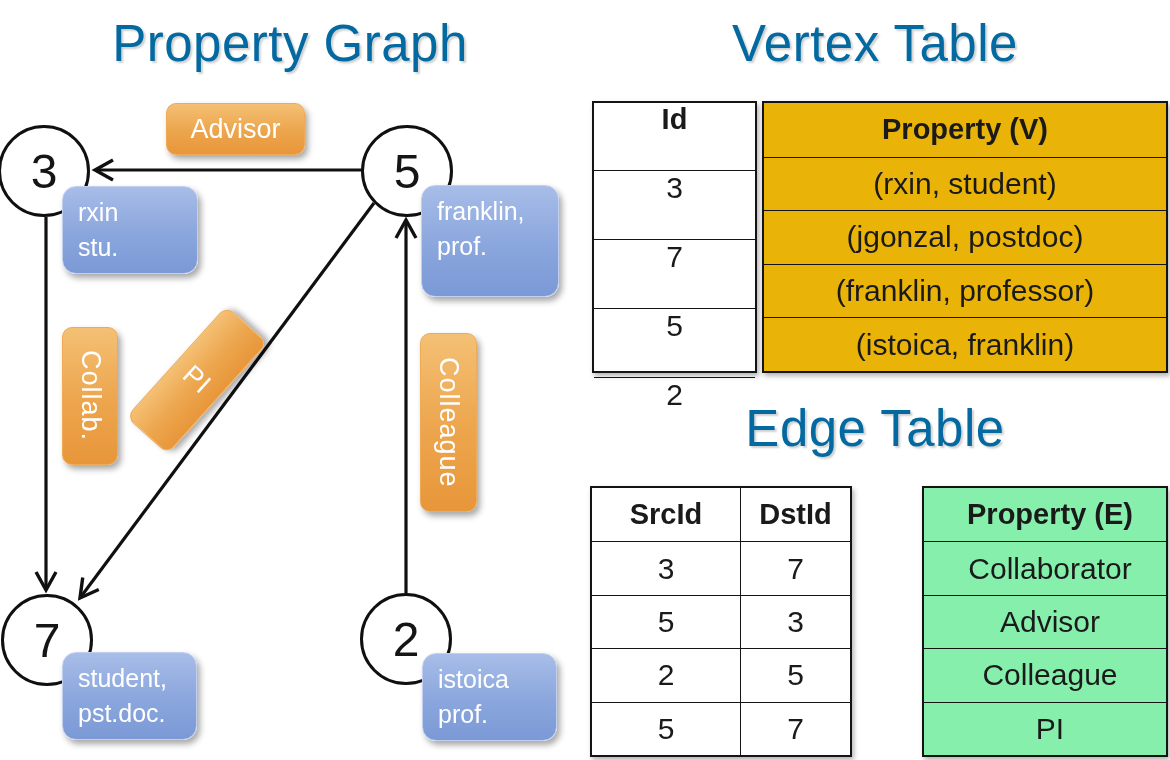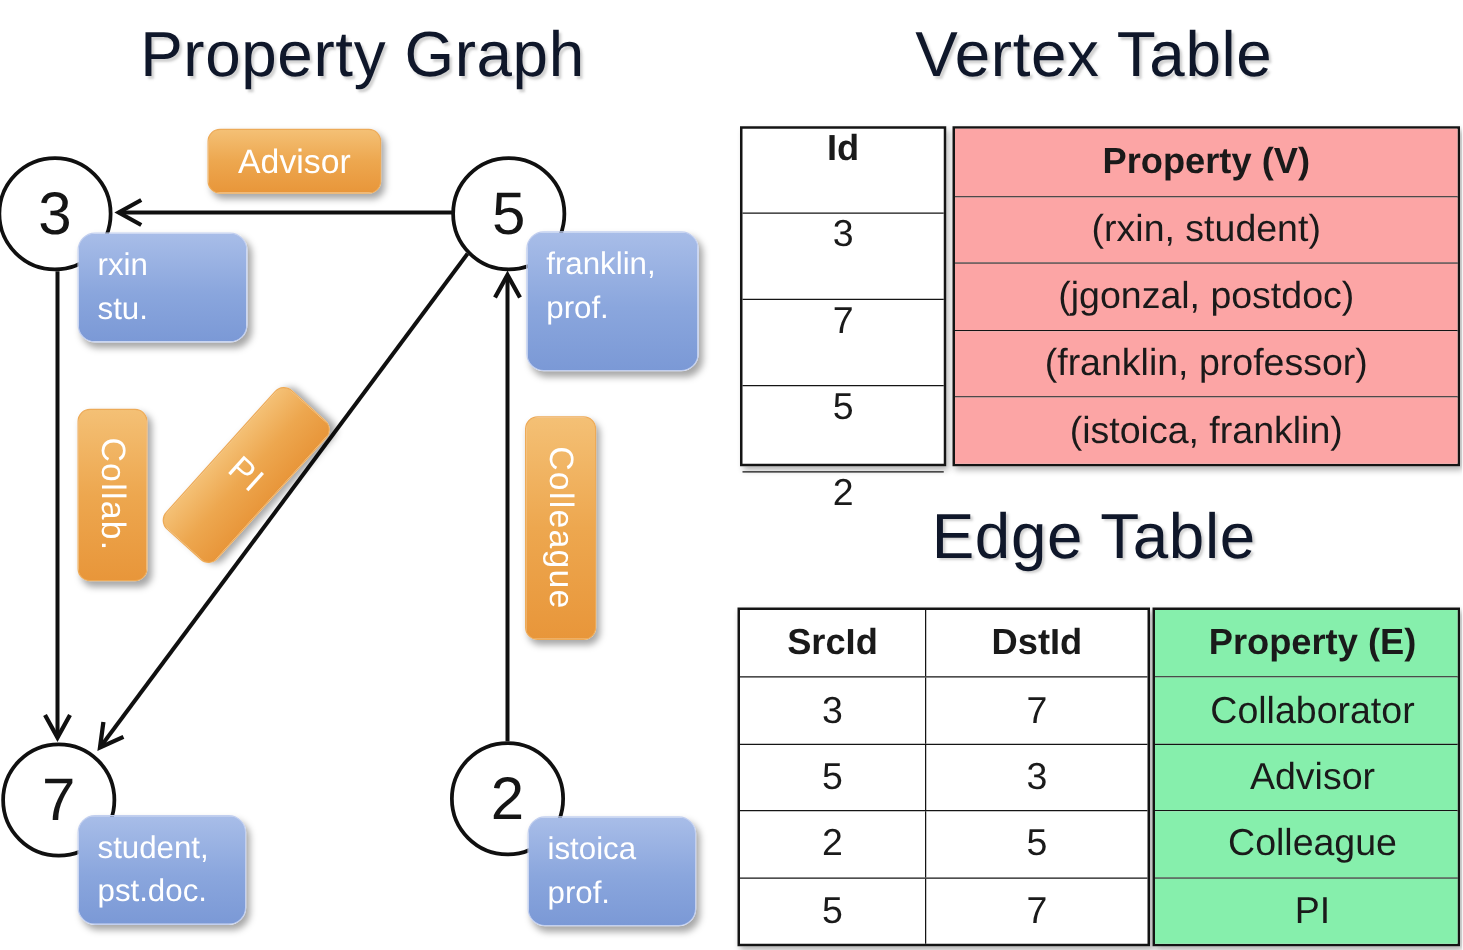--- a/index.html
+++ b/index.html
@@ -2,21 +2,21 @@
 <html><head>
 <meta charset="utf-8">
 <style>
   html,body { margin:0; padding:0; background:#ffffff; }
   .canvas {
     position:relative; width:1170px; height:760px; background:#ffffff;
     font-family:"Liberation Sans", sans-serif; overflow:hidden; color:#1a1a1a;
   }
   .big-title {
     position:absolute; text-align:center; font-size:51px; font-weight:400;
-    color:#0f172a; letter-spacing:0.5px;
+    color:#0369a1; letter-spacing:0.5px;
     text-shadow:2px 2px 2px rgba(100,100,100,0.30);
     white-space:nowrap;
   }
   
   .edges-svg { position:absolute; left:0; top:0; z-index:1; }
   .gnode {
     position:absolute; width:92px; height:92px; box-sizing:border-box;
     border:3.5px solid #101010; border-radius:50%; background:#ffffff;
     display:flex; align-items:center; justify-content:center;
     font-size:48px; color:#151515; z-index:2;
@@ -46,21 +46,21 @@
     display:grid; grid-auto-rows:1fr;
   }
   .trow { display:grid; grid-auto-flow:column; grid-auto-columns:1fr; border-top:1.6px solid #141414; }
   .trow:first-child { border-top:none; }
   .tcell {
     display:flex; align-items:center; justify-content:center;
     font-size:30px; color:#1a1a1a; white-space:nowrap;
   }
   .tcell.head { font-weight:bold; font-size:29px; }
   .tcell.c2 { border-left:1.6px solid #141414; }
-  .fill-v .tcell { background:#fca5a5; }
+  .fill-v .tcell { background:#eab308; }
   .fill-e .tcell { background:#86efac;padding-left:10px; }
 </style>
 </head>
 <body>
 
 <div class="canvas">
 
   <div class="big-title" style="left:0; top:14px; width:580px;">Property Graph</div>
 
   <svg class="edges-svg" width="580" height="760" viewBox="0 0 580 760">
@@ -151,21 +151,21 @@
     <div class="trow">
         <div class="tcell">(franklin, professor)</div>
       </div>
     <div class="trow">
         <div class="tcell">(istoica, franklin)</div>
       </div>
   </div>
 
   <div class="big-title" style="left:580px; top:399px; width:590px;">Edge Table</div>
 
-  <div class="subtable" style="left:590px; top:486px; width:330px; height:271px;">
+  <div class="subtable" style="left:590px; top:486px; width:262px; height:271px;">
     <div class="trow" style="grid-template-columns:148px 1fr;">
       <div class="tcell head">SrcId</div>
       <div class="tcell head c2">DstId</div>
     </div>
     <div class="trow" style="grid-template-columns:148px 1fr;">
       <div class="tcell">3</div>
       <div class="tcell c2">7</div>
     </div>
     <div class="trow" style="grid-template-columns:148px 1fr;">
       <div class="tcell">5</div>

